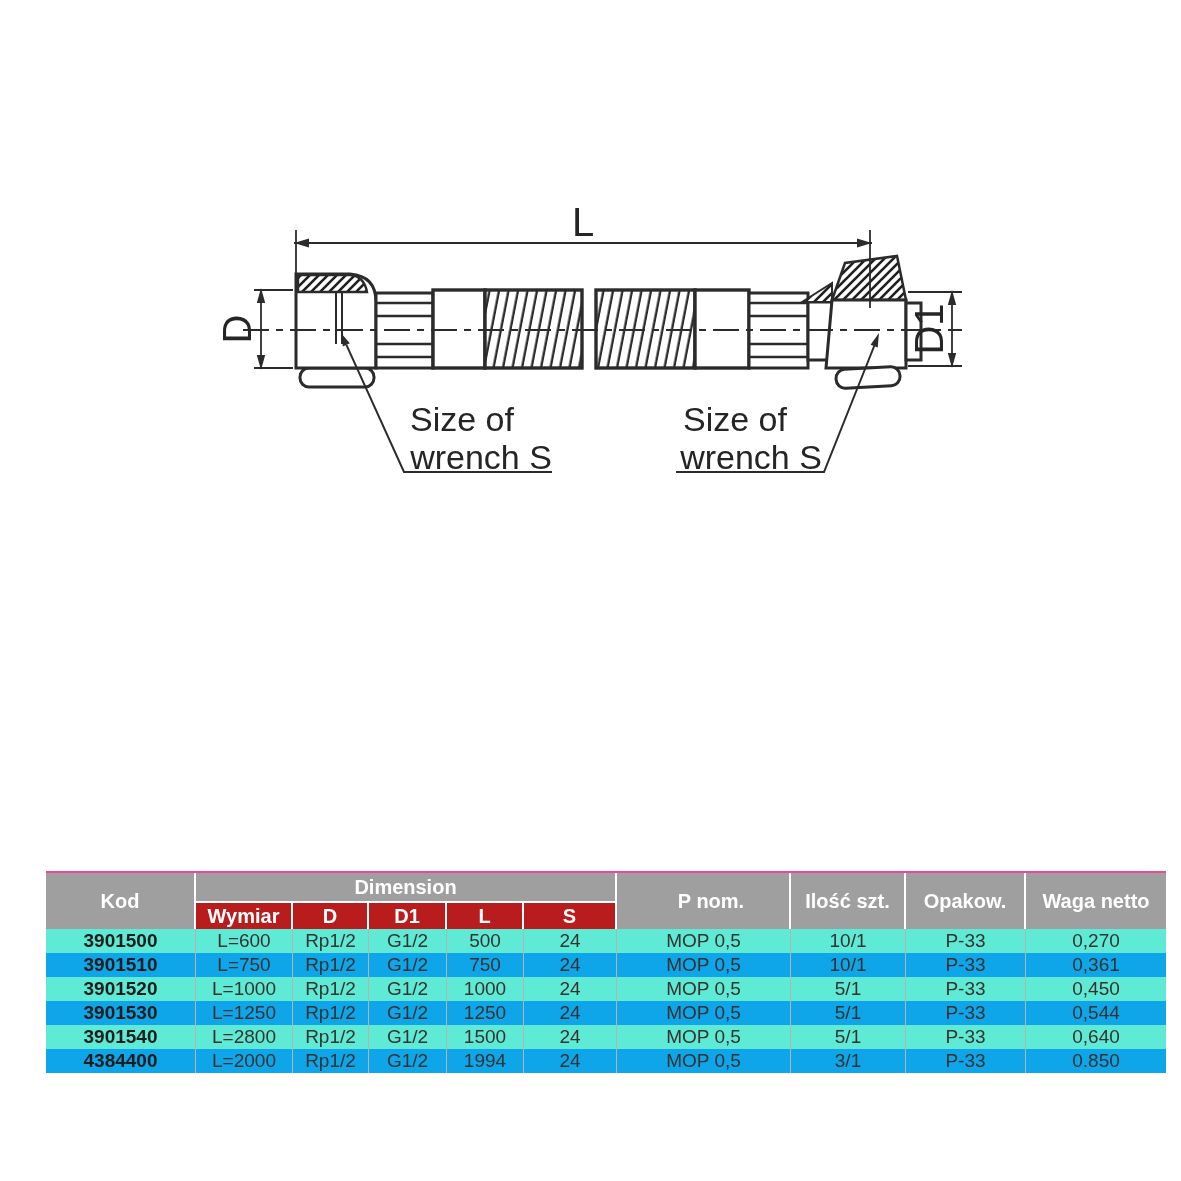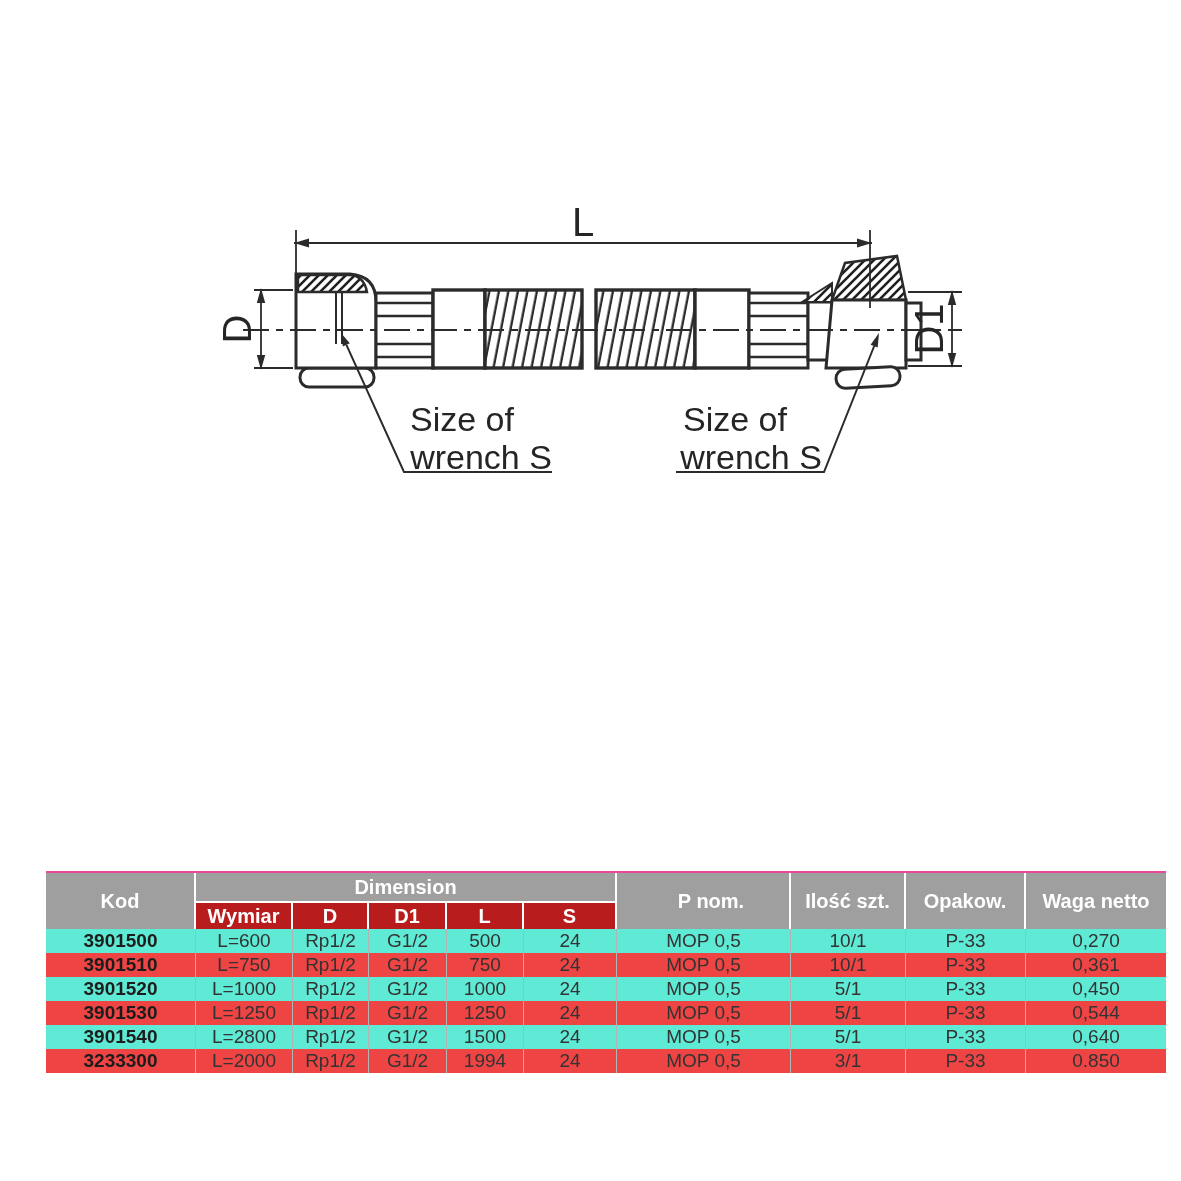--- a/index.html
+++ b/index.html
@@ -14,21 +14,21 @@
   .thead{display:grid;grid-template-columns:var(--cols);grid-template-rows:30px 26px;}
   .th{background:#9f9f9f;color:#fff;font-weight:bold;font-size:20px;display:flex;align-items:center;justify-content:center;
       border-right:2px solid #fff;box-sizing:border-box;white-space:nowrap;}
   .h-kod{grid-column:1;grid-row:1/3;}
   .h-dim{grid-column:2/7;grid-row:1;border-bottom:2px solid #fff;}
   .h-sub{background:#b91c1c;grid-row:2;}
   .h-wymiar{grid-column:2;} .h-d{grid-column:3;} .h-d1{grid-column:4;} .h-l{grid-column:5;} .h-s{grid-column:6;}
   .h-pnom{grid-column:7;grid-row:1/3;padding-left:16px;} .h-ilosc{grid-column:8;grid-row:1/3;}
   .h-opak{grid-column:9;grid-row:1/3;} .h-waga{grid-column:10;grid-row:1/3;border-right:none;}
   .trow{display:grid;grid-template-columns:var(--cols);height:24px;background:#5eead4;}
-  .trow.alt{background:#ef4444;}
+  .trow.alt{background:#0ea5e9;}
   .cell{display:flex;align-items:center;justify-content:center;font-size:19px;color:#333;
         border-right:1px solid #b3b3b3;box-sizing:border-box;white-space:nowrap;}
   .cell:last-child{border-right:none;}
   .cell.kod{font-weight:bold;color:#1c1c1c;}
 </style>
 </head>
 <body>
 
 <svg id="drawing" width="1181" height="620" viewBox="0 0 1181 620">
   <defs>
@@ -194,21 +194,21 @@
         <div class="cell">Rp1/2</div>
         <div class="cell">G1/2</div>
         <div class="cell">1500</div>
         <div class="cell">24</div>
         <div class="cell">MOP 0,5</div>
         <div class="cell">5/1</div>
         <div class="cell">P-33</div>
         <div class="cell">0,640</div>
       </div>
       <div class="trow alt">
-        <div class="cell kod">3233300</div>
+        <div class="cell kod">4384400</div>
         <div class="cell">L=2000</div>
         <div class="cell">Rp1/2</div>
         <div class="cell">G1/2</div>
         <div class="cell">1994</div>
         <div class="cell">24</div>
         <div class="cell">MOP 0,5</div>
         <div class="cell">3/1</div>
         <div class="cell">P-33</div>
         <div class="cell">0.850</div>
       </div>

